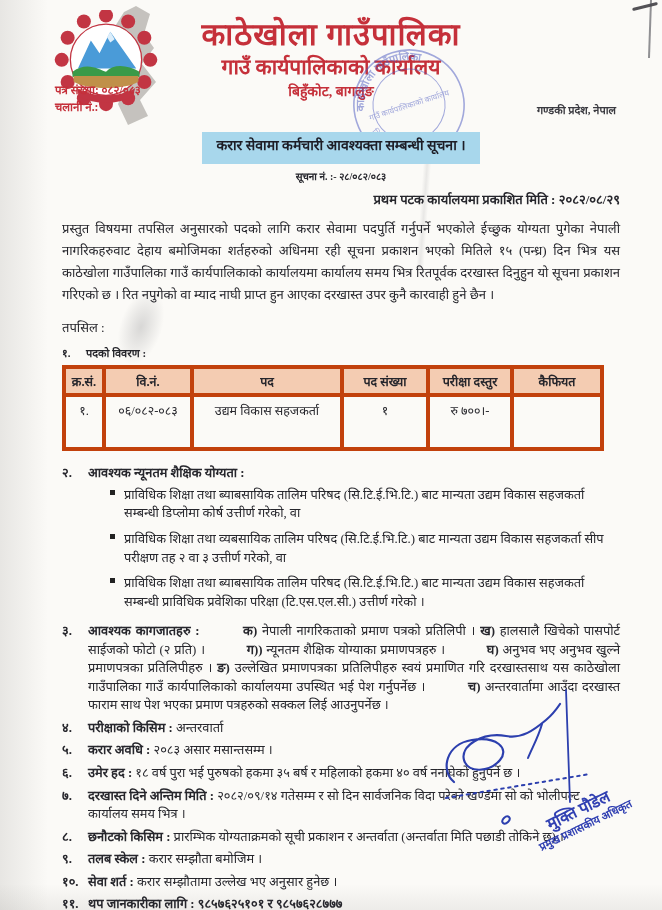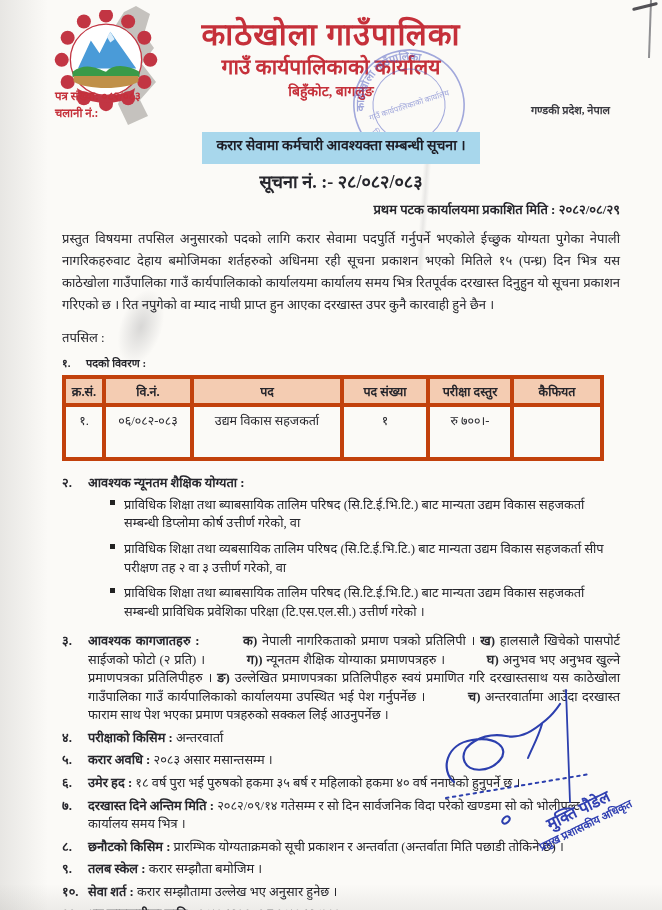--- a/index.html
+++ b/index.html
@@ -23,33 +23,33 @@
   .smudge-2{position:absolute;left:420px;top:150px;width:8px;height:120px;
     background:linear-gradient(90deg,rgba(120,120,125,0),rgba(120,120,125,.14),rgba(120,120,125,0));transform:rotate(4deg);}
 
   
   .hdr-title{position:absolute;left:0;right:0;top:12px;text-align:center;
     color:#c5303a;font-weight:bold;font-size:31px;letter-spacing:1px;margin:0;}
   .hdr-office{position:absolute;left:0;right:0;top:52px;text-align:center;
     color:#c5303a;font-weight:bold;font-size:21px;margin:0;}
   .hdr-loc{position:absolute;left:0;right:0;top:81px;text-align:center;
     color:#c5303a;font-weight:bold;font-size:14px;margin:0;}
-  .meta-left{position:absolute;left:55px;top:88px;color:#c5303a;font-weight:bold;
+  .meta-left{position:absolute;left:55px;top:82px;color:#c5303a;font-weight:bold;
     font-size:11.5px;line-height:17px;}
-  .meta-right{position:absolute;right:52px;top:102px;color:#3a3a40;font-weight:bold;font-size:11px;}
+  .meta-right{position:absolute;right:46px;top:102px;color:#3a3a40;font-weight:bold;font-size:11px;}
   .emblem{position:absolute;left:52px;top:10px;}
   .nepal-map{position:absolute;left:106px;top:4px;opacity:.8;}
   .round-stamp{position:absolute;left:348px;top:44px;pointer-events:none;}
 
   
   .content{position:absolute;left:0;top:0;width:662px;padding:132px 42px 0 62px;box-sizing:border-box;}
   .band-wrap{text-align:center;margin:0 0 5px 0;}
   .band{display:inline-block;background:#a8d7ec;padding:3px 14px 10px;font-weight:bold;
     font-size:14px;color:#1d1d26;}
-  .notice-no{text-align:center;font-weight:bold;font-size:18px;margin:2px 0 7px;}
+  .notice-no{text-align:center;font-weight:bold;font-size:10px;margin:2px 0 7px;}
   .published{text-align:right;font-weight:bold;font-size:13px;margin:0 0 10px;}
   .intro{font-size:13px;line-height:1.7;text-align:justify;margin:0 0 12px;}
   .tapasil{font-size:13px;margin:0 0 9px;}
   .tbl-title{font-size:11px;font-weight:bold;margin:0 0 5px;}
   .tbl-title .tnum{display:inline-block;width:24px;}
 
   table.pos{border-collapse:collapse;width:538px;table-layout:fixed;margin:0 0 13px;}
   table.pos th,table.pos td{border:4px solid #c2410c;font-size:12.5px;text-align:center;padding:3px 2px;}
   table.pos th{background:#f4ccb2;font-weight:bold;height:18px;}
   table.pos td{height:42px;vertical-align:top;padding-top:5px;}

